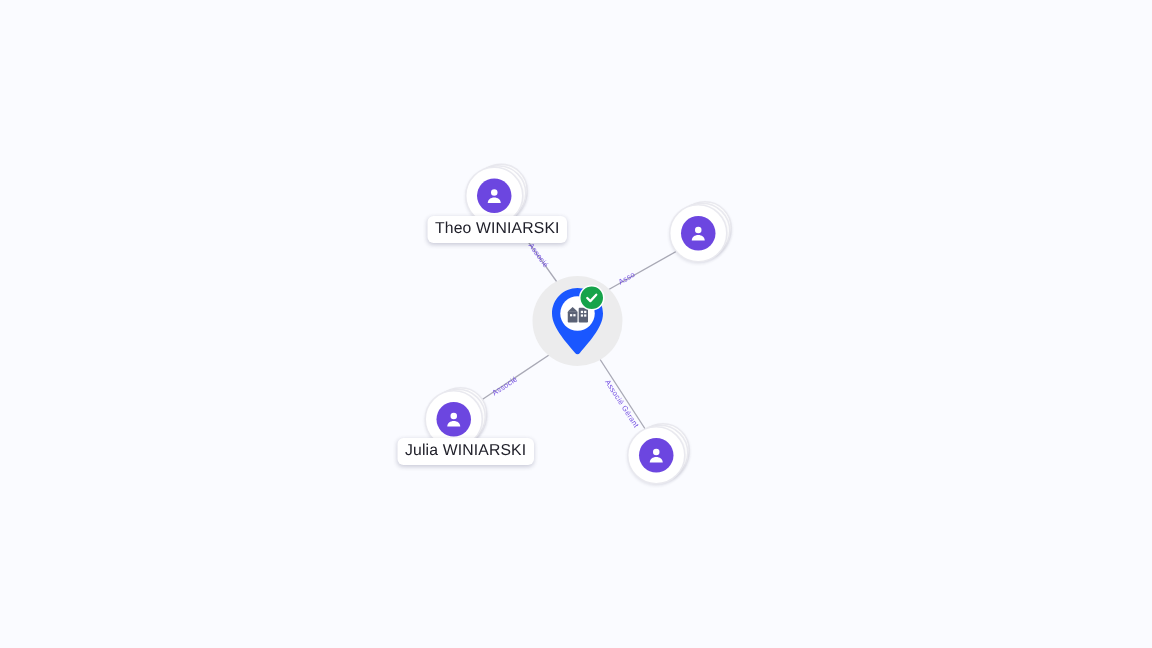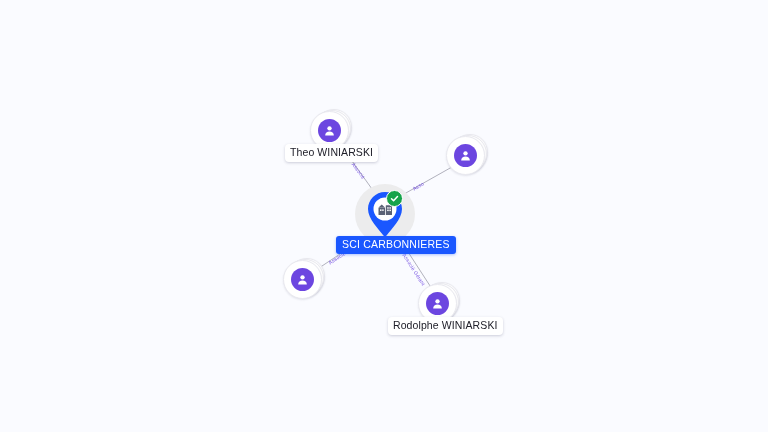--- a/index.html
+++ b/index.html
@@ -199,34 +199,34 @@
     <div class="stack-c stack-back1"></div>
     <div class="stack-c stack-front">
       <div class="avatar-dot">
         <svg width="13" height="13" viewBox="0 0 24 24" fill="#ffffff">
           <circle cx="12" cy="8" r="4"></circle>
           <path d="M4 21c0-4.4 3.6-7 8-7s8 2.6 8 7z"></path>
         </svg>
       </div>
     </div>
   </div>
+  <div class="node-label" style="left:265px; top:292px;">Julia WINIARSKI</div>
 
   <div class="person-node" style="left:418px; top:281px;">
     <div class="stack-c stack-back2"></div>
     <div class="stack-c stack-back1"></div>
     <div class="stack-c stack-front">
       <div class="avatar-dot">
         <svg width="13" height="13" viewBox="0 0 24 24" fill="#ffffff">
           <circle cx="12" cy="8" r="4"></circle>
           <path d="M4 21c0-4.4 3.6-7 8-7s8 2.6 8 7z"></path>
         </svg>
       </div>
     </div>
   </div>
-  <div class="node-label" style="left:388px; top:317px;">Rodolphe WINIARSKI</div>
 
   <div id="company-node">
     <div class="company-halo"></div>
 
     <div class="pin-wrap">
       <svg width="40" height="48" viewBox="0 0 40 48" xmlns="http://www.w3.org/2000/svg">
 
         <path d="M20 2 C10.6 2 3 9.6 3 19 C3 29 14 39.5 18.4 45.4 C19.2 46.5 20.8 46.5 21.6 45.4 C26 39.5 37 29 37 19 C37 9.6 29.4 2 20 2 Z" fill="#1a57ff"></path>
 
         <circle cx="20" cy="19" r="11.5" fill="#ffffff"></circle>
@@ -247,15 +247,14 @@
       </svg>
     </div>
 
     <div class="verified-badge">
       <svg width="9" height="9" viewBox="0 0 24 24" fill="none" stroke="#ffffff" stroke-width="4" stroke-linecap="round" stroke-linejoin="round">
         <path d="M4 12.5 L9.5 18 L20 6.5"></path>
       </svg>
     </div>
   </div>
 
-  <div id="company-label">SCI CARBONNIERES</div>
 
 </div>
 
 </body></html>

